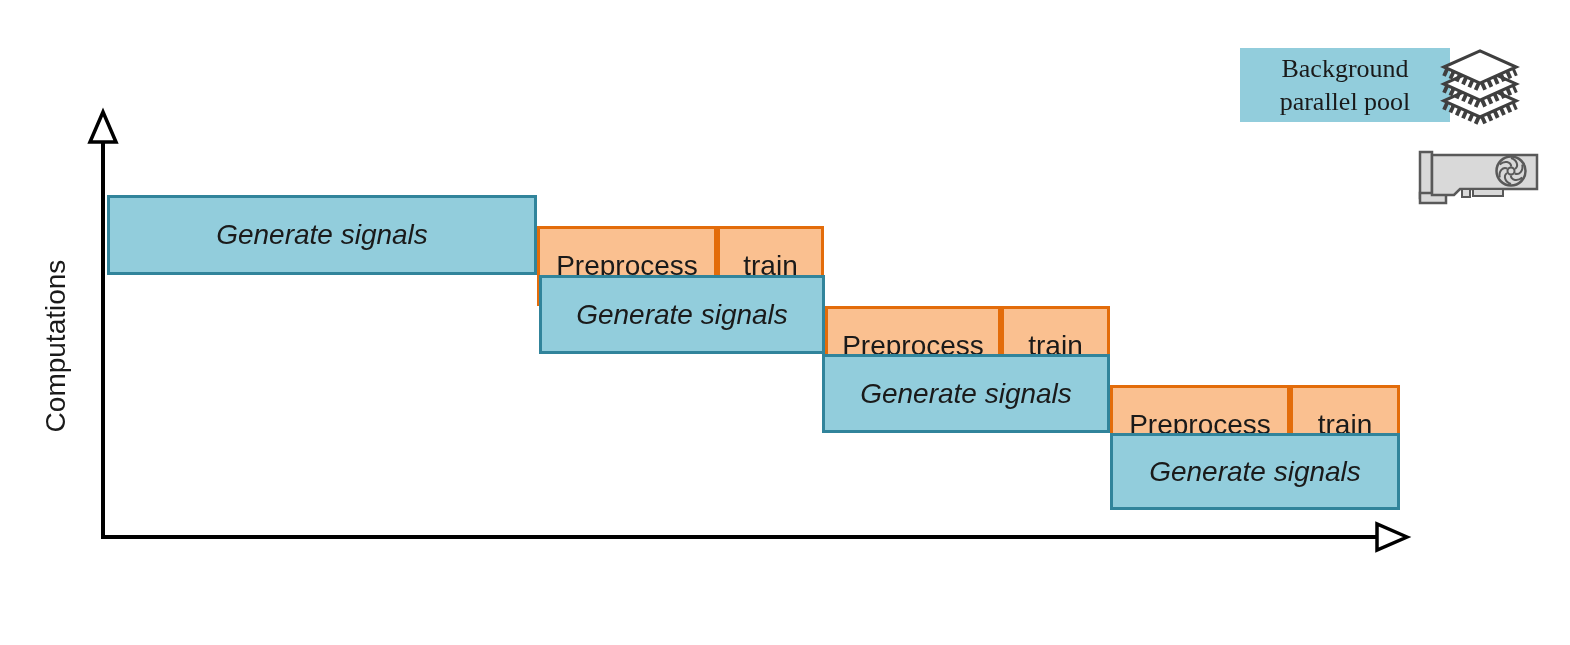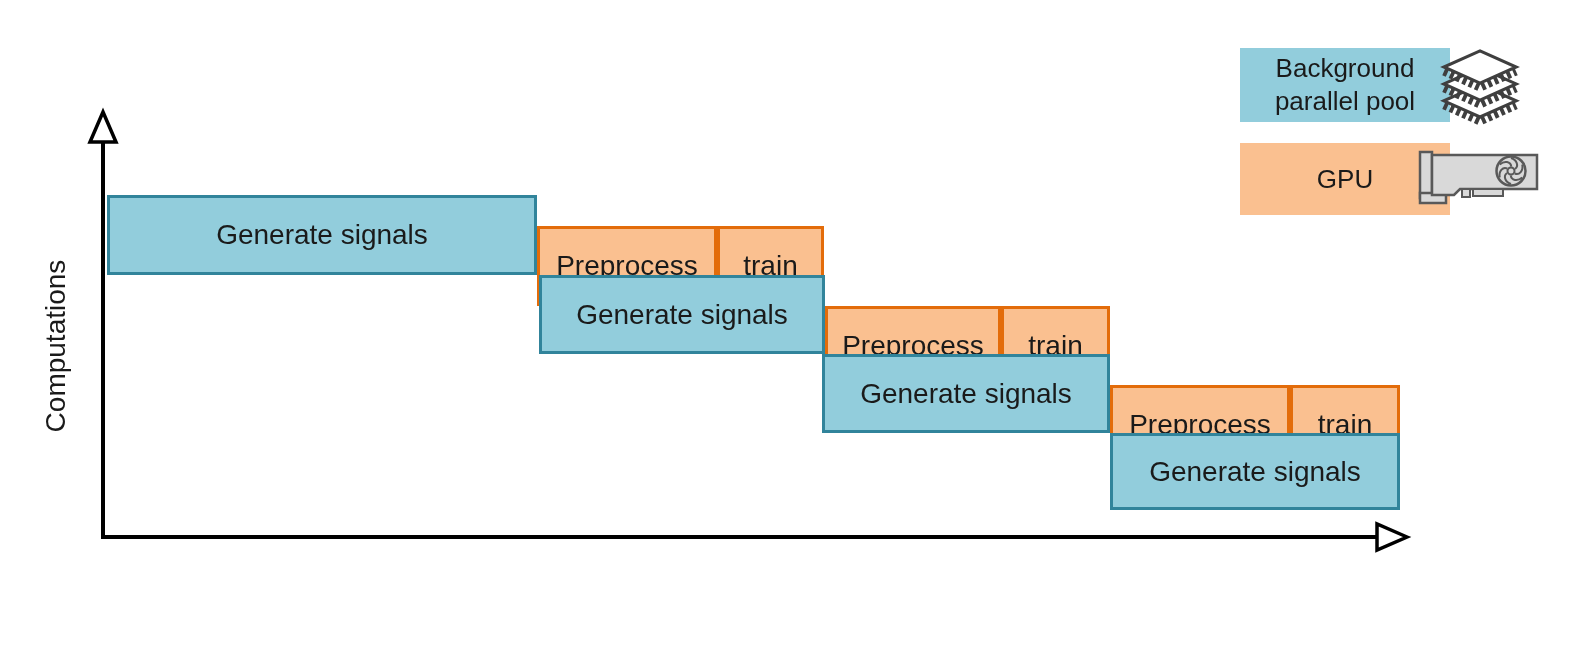--- a/index.html
+++ b/index.html
@@ -27,27 +27,27 @@
     left:698px;top:570px;width:200px;height:34px;line-height:34px;
   }
   .task{
     position:absolute;
     box-sizing:border-box;
     display:flex;align-items:center;justify-content:center;
     font-size:28px;
     white-space:nowrap;
     border:3px solid transparent;
   }
-  .task.pool{background:var(--pool-fill,#92CDDC);border-color:var(--pool-border,#31849B);}
+  .task.pool{background:var(--pool-fill,#92CDDC);border-color:var(--pool-border,#31849B);font-style:italic;}
   .task.gpu{background:var(--gpu-fill,#FAC090);border-color:var(--gpu-border,#E36C0A);margin-top:31px;}
   .legend-swatch{
     position:absolute;
     display:flex;align-items:center;justify-content:center;
     text-align:center;
-    font-size:26px;line-height:33px;
+    font-size:26px;line-height:33px;font-family:Liberation Serif, serif;
   }
   .legend-swatch.pool{left:1240px;top:48px;width:210px;height:74px;background:var(--pool-fill,#92CDDC);}
   .legend-swatch.gpu{left:1240px;top:143px;width:210px;height:72px;background:var(--gpu-fill,#FAC090);}
   .legend-icon{position:absolute;}
   .chip-stack-icon{left:1424px;top:47px;width:112px;height:80px;}
   .gpu-card-icon{left:1416px;top:149px;width:126px;height:62px;}
 </style>
 </head>
 <body>
 
@@ -69,21 +69,20 @@
       <div class="task pool" style="left: 539px; top: 275px; width: 286px; height: 79px;">Generate signals</div>
       <div class="task gpu" style="left: 825px; top: 275px; width: 176px; height: 79px;">Preprocess</div>
       <div class="task gpu" style="left: 1001px; top: 275px; width: 109px; height: 79px;">train</div>
       <div class="task pool" style="left: 822px; top: 354px; width: 288px; height: 79px;">Generate signals</div>
       <div class="task gpu" style="left: 1110px; top: 354px; width: 180px; height: 79px;">Preprocess</div>
       <div class="task gpu" style="left: 1290px; top: 354px; width: 110px; height: 79px;">train</div>
       <div class="task pool" style="left: 1110px; top: 433px; width: 290px; height: 77px;">Generate signals</div>
     </div>
 
   <div class="legend-swatch pool">Background parallel pool</div>
-  <div class="legend-swatch gpu">GPU</div>
 
   <svg class="legend-icon chip-stack-icon" viewBox="0 0 110 104">
     <g>
       <path d="M8,76 L55,97 L102,76" fill="none" stroke="#3F3F3F" stroke-width="10" stroke-dasharray="5 4"></path>
       <polygon points="55,49 102,70 55,91 8,70" fill="#ffffff" stroke="#3F3F3F" stroke-width="4"></polygon>
     </g>
     <g>
       <path d="M8,54 L55,75 L102,54" fill="none" stroke="#3F3F3F" stroke-width="10" stroke-dasharray="5 4"></path>
       <polygon points="55,27 102,48 55,69 8,48" fill="#ffffff" stroke="#3F3F3F" stroke-width="4"></polygon>
     </g>

